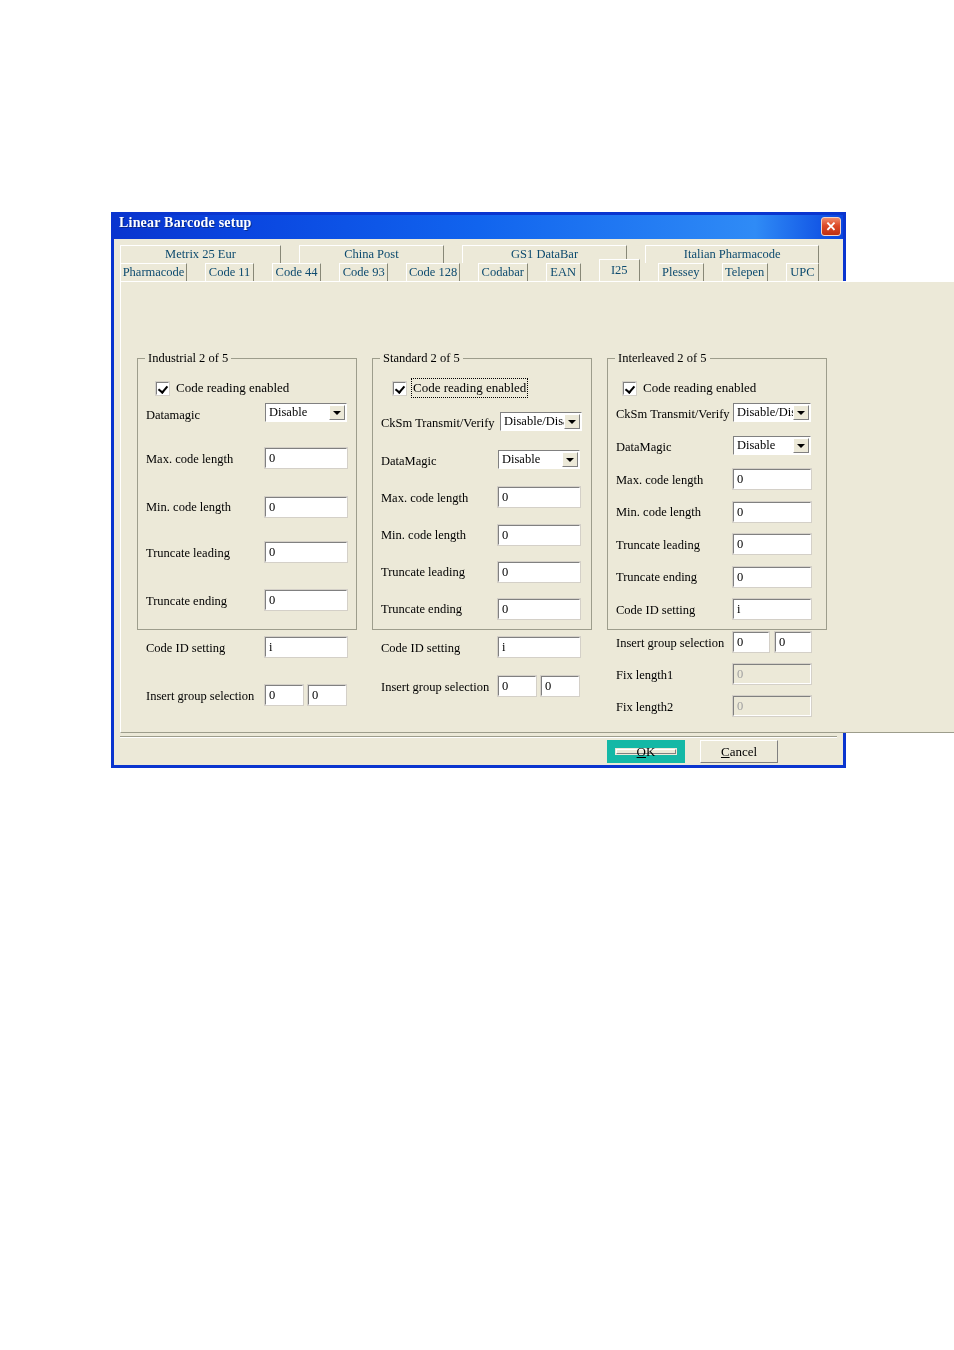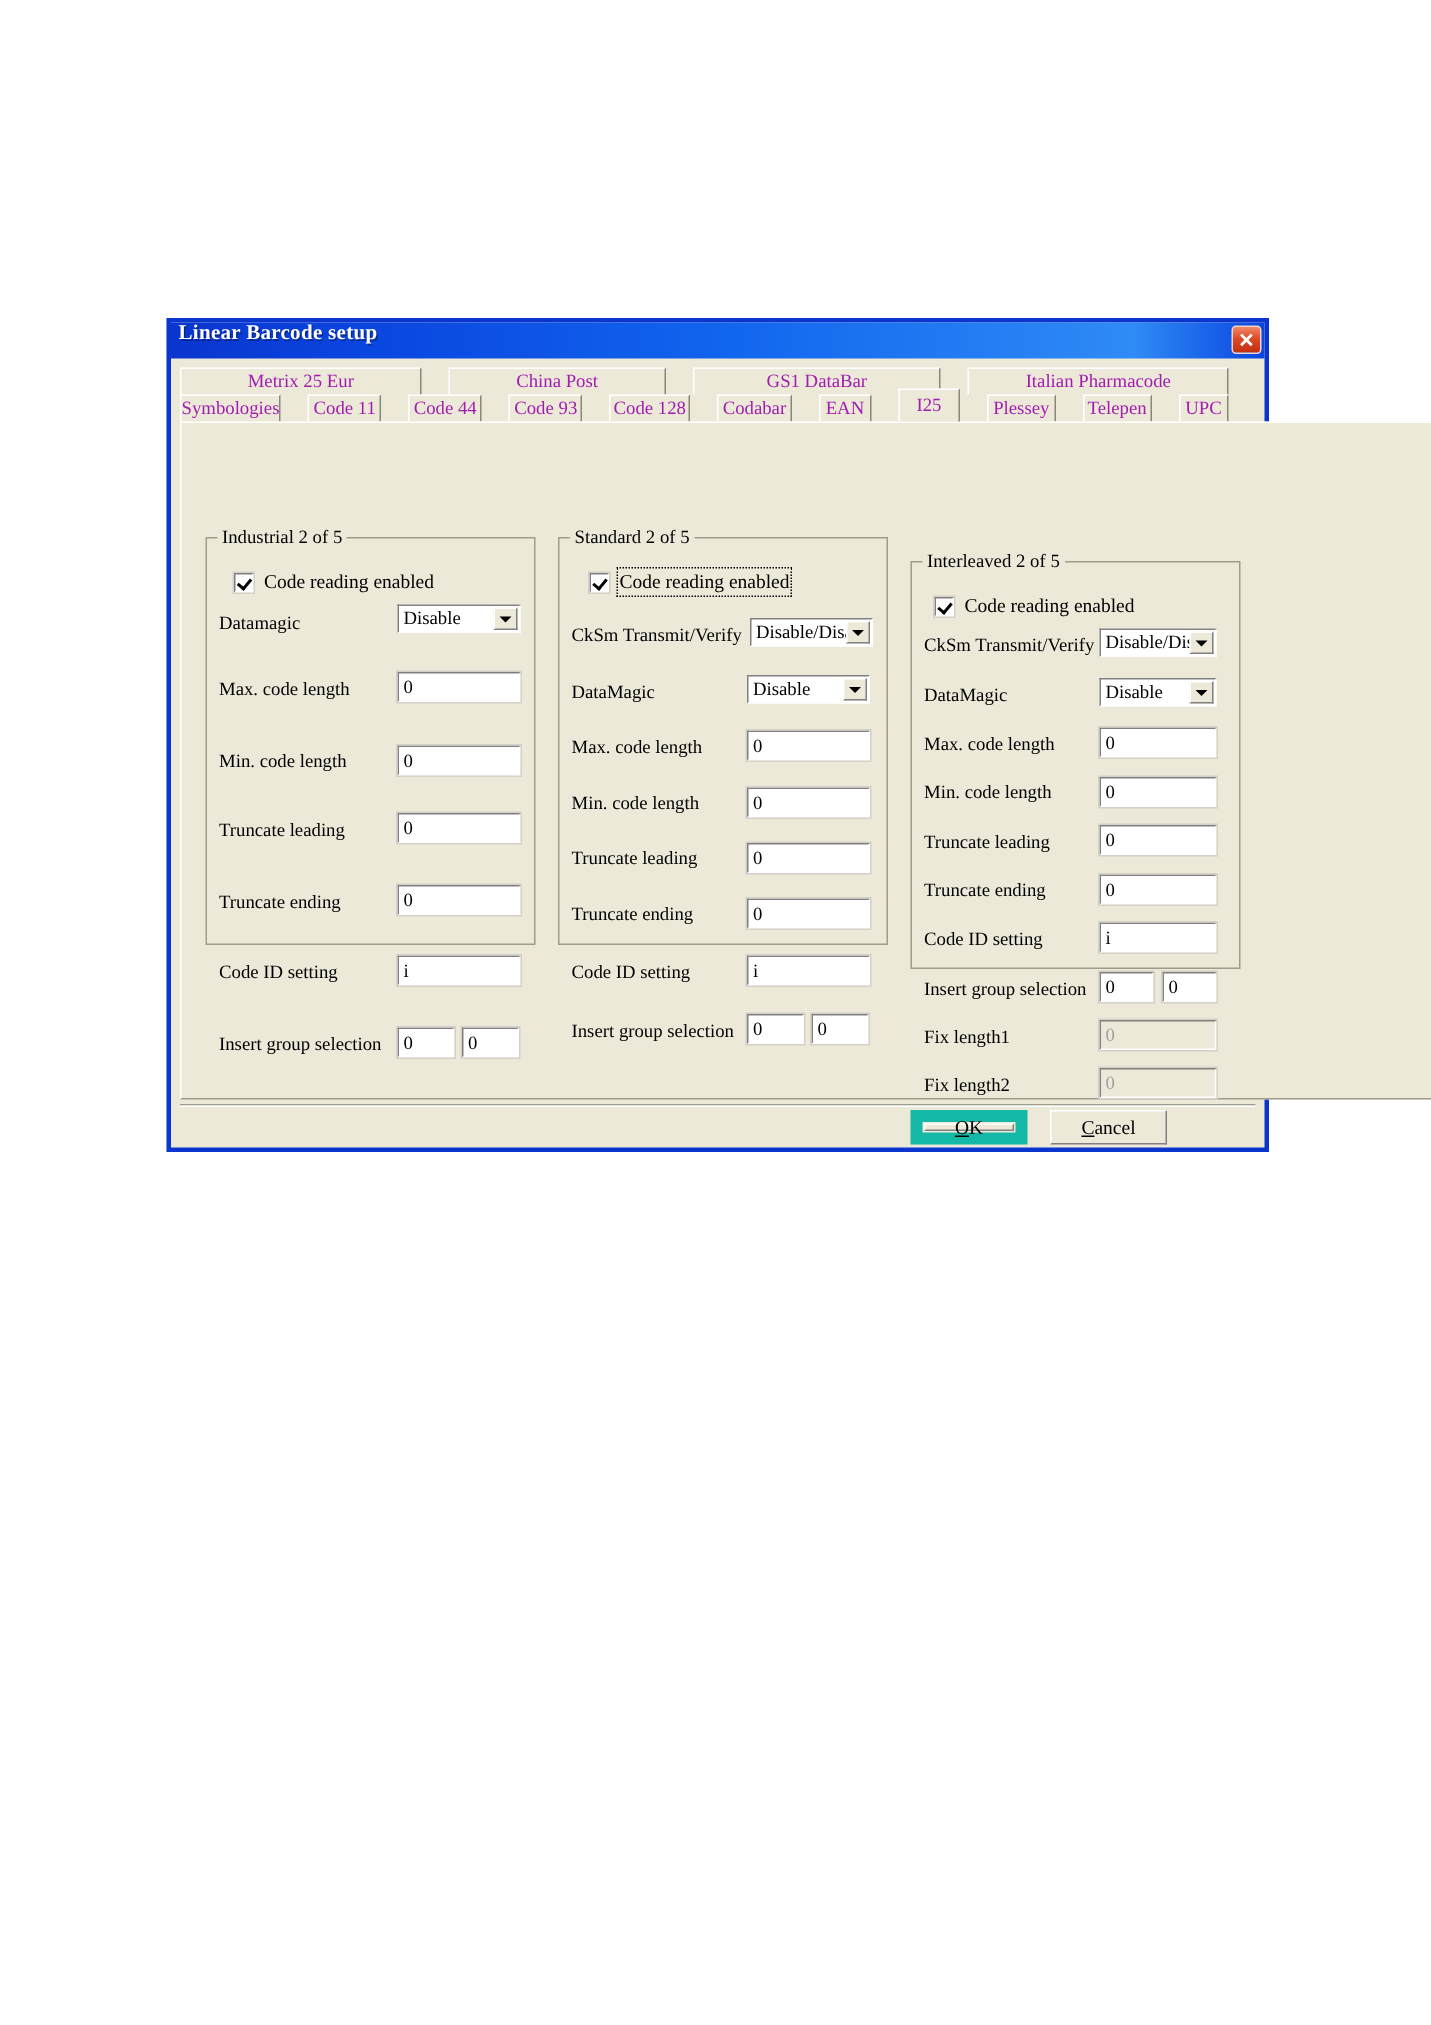--- a/index.html
+++ b/index.html
@@ -90,21 +90,21 @@
     height: 18px;
     background: #ece9d8;
     border: 1px solid #ffffff;
     border-right-color: #888877;
     border-bottom: none;
     box-sizing: border-box;
     display: flex;
     align-items: center;
     justify-content: center;
     font-size: 12.5px;
-    color: #a21caf;
+    color: #0c4a6e;
     white-space: nowrap;
     margin-right: 18px;
     cursor: default;
     position: relative;
   }
   .tab.selected {
     height: 22px;
     margin-top: -4px;
     background: #ece9d8;
     border: 1px solid #ffffff;
@@ -314,21 +314,21 @@
       <div class="tab" style="width:183px">
           <span>GS1 DataBar</span>
         </div>
       <div class="tab" style="width:192px">
           <span>Italian Pharmacode</span>
         </div>
     </div>
 
     <div class="tab-row row2">
       <div class="tab" style="width:85px">
-          <span>Symbologies</span>
+          <span>Pharmacode</span>
         </div>
       <div class="tab" style="width:62px">
           <span>Code 11</span>
         </div>
       <div class="tab" style="width:62px">
           <span>Code 44</span>
         </div>
       <div class="tab" style="width:62px">
           <span>Code 93</span>
         </div>
@@ -452,21 +452,21 @@
 
         <span class="row-label" style="left:8px; top:321px;">Insert group selection</span>
         <div class="textbox" style="left:125px; top:317px; width:38px; height:20px;">
             <span>0</span>
           </div>
         <div class="textbox" style="left:168px; top:317px; width:38px; height:20px;">
             <span>0</span>
           </div>
       </div>
 
-      <div class="groupbox" style="left:486px; top:92px; width:220px; height:272px;">
+      <div class="groupbox" style="left:486px; top:76px; width:220px; height:272px;">
         <span class="gb-title">Interleaved 2 of 5</span>
 
         <div class="checkbox-wrap" style="left:15px; top:21px;">
           <span class="cb-box checked"></span>
           <span class="cb-label">Code reading enabled</span>
         </div>
 
         <span class="row-label" style="left:8px; top:48px;">CkSm Transmit/Verify</span>
         <div class="combo" style="left:125px; top:44px; width:78px; height:19px;">
           <span>Disable/Disa</span>

